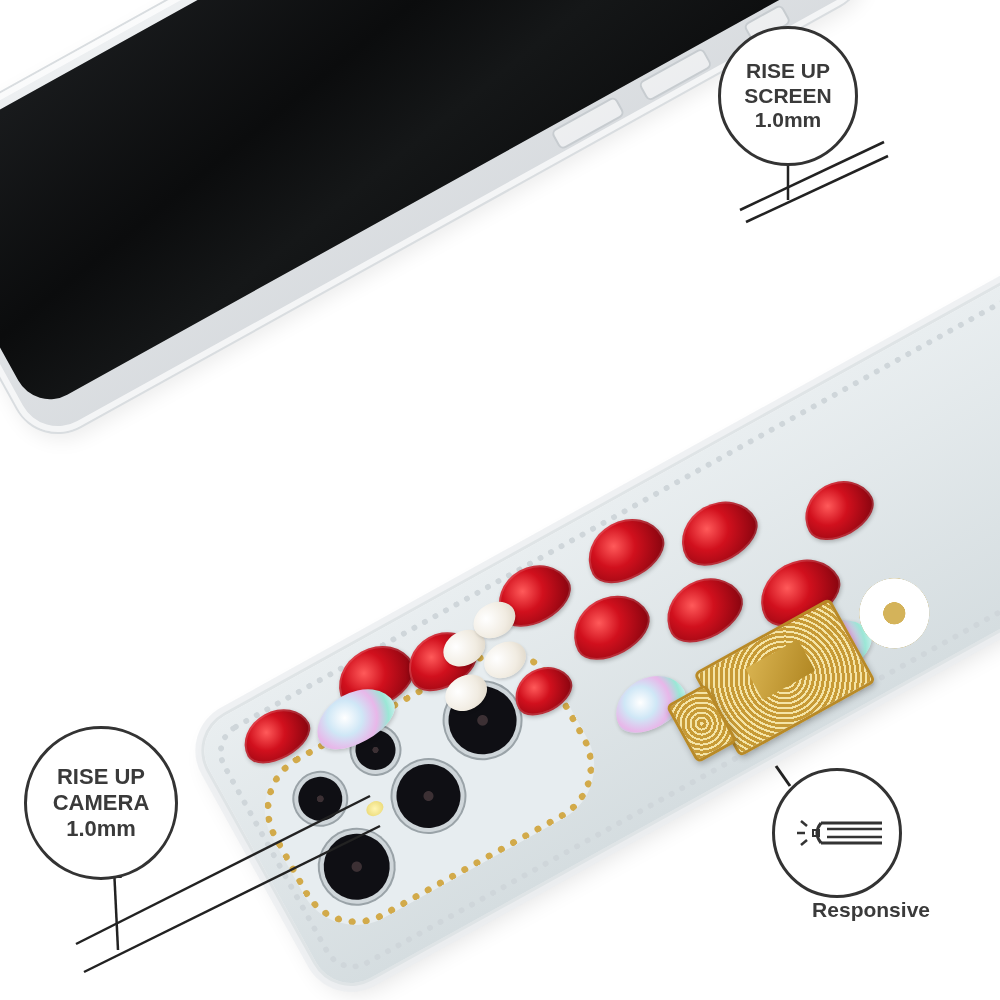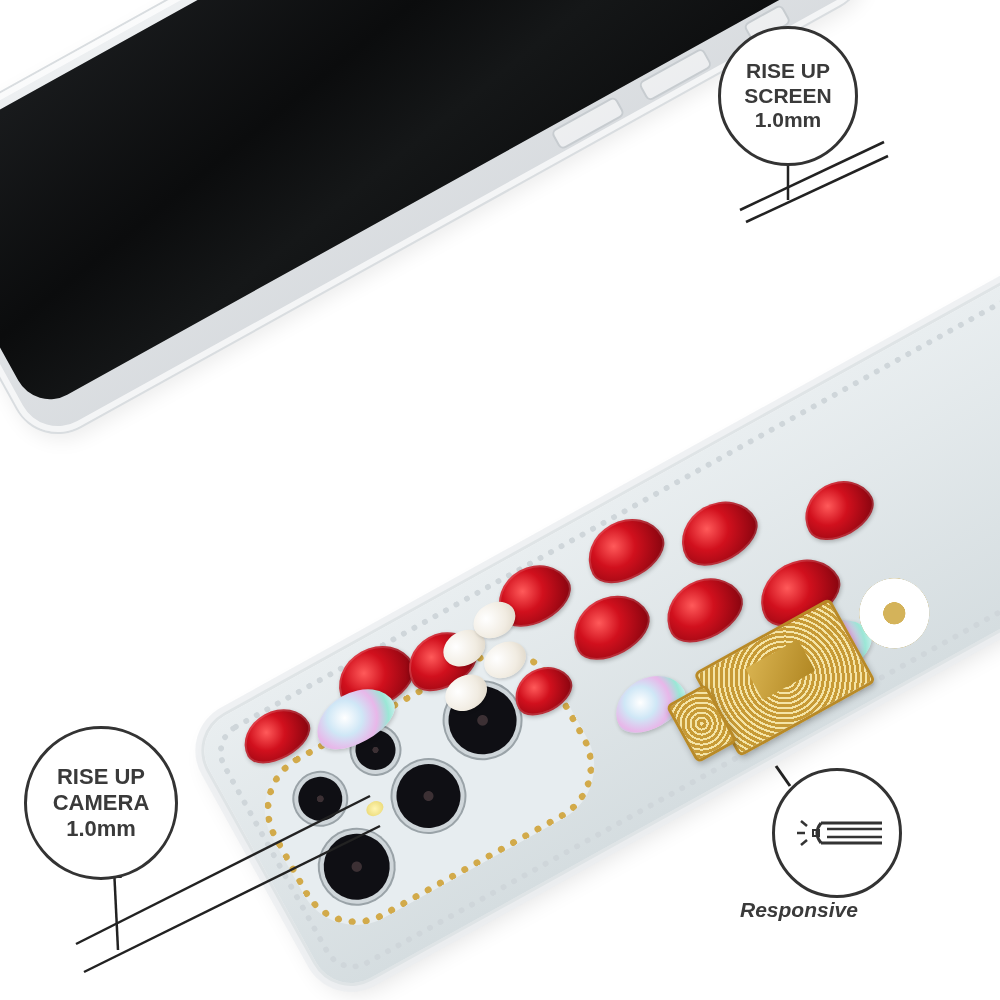--- a/index.html
+++ b/index.html
@@ -105,23 +105,22 @@
       color: #3a3a3a; font-weight: bold; text-align: center;
       line-height: 1.18;
     }
     .callout .line { display: block; }
     .callout-screen { left: 718px; top: 26px; width: 134px; height: 134px; font-size: 21px; }
     .callout-camera { left: 24px; top: 726px; width: 148px; height: 148px; font-size: 22px; }
     .callout-buttons { left: 772px; top: 768px; width: 124px; height: 124px; }
 
     .buttons-caption {
       position: absolute; left: 740px; top: 896px; width: 190px;
-      text-align: left; font-weight: bold; font-size: 21px; color: #3a3a3a;
+      text-align: right; font-weight: bold; font-size: 21px; color: #3a3a3a;
       line-height: 1.35;
-      font-style: italic;
     }
     svg.overlay { position: absolute; inset: 0; pointer-events: none; }
   </style>
 </head>
 <body>
 
 <div class="scene">
 
   <div class="front-case">
     <div class="front-screen">

